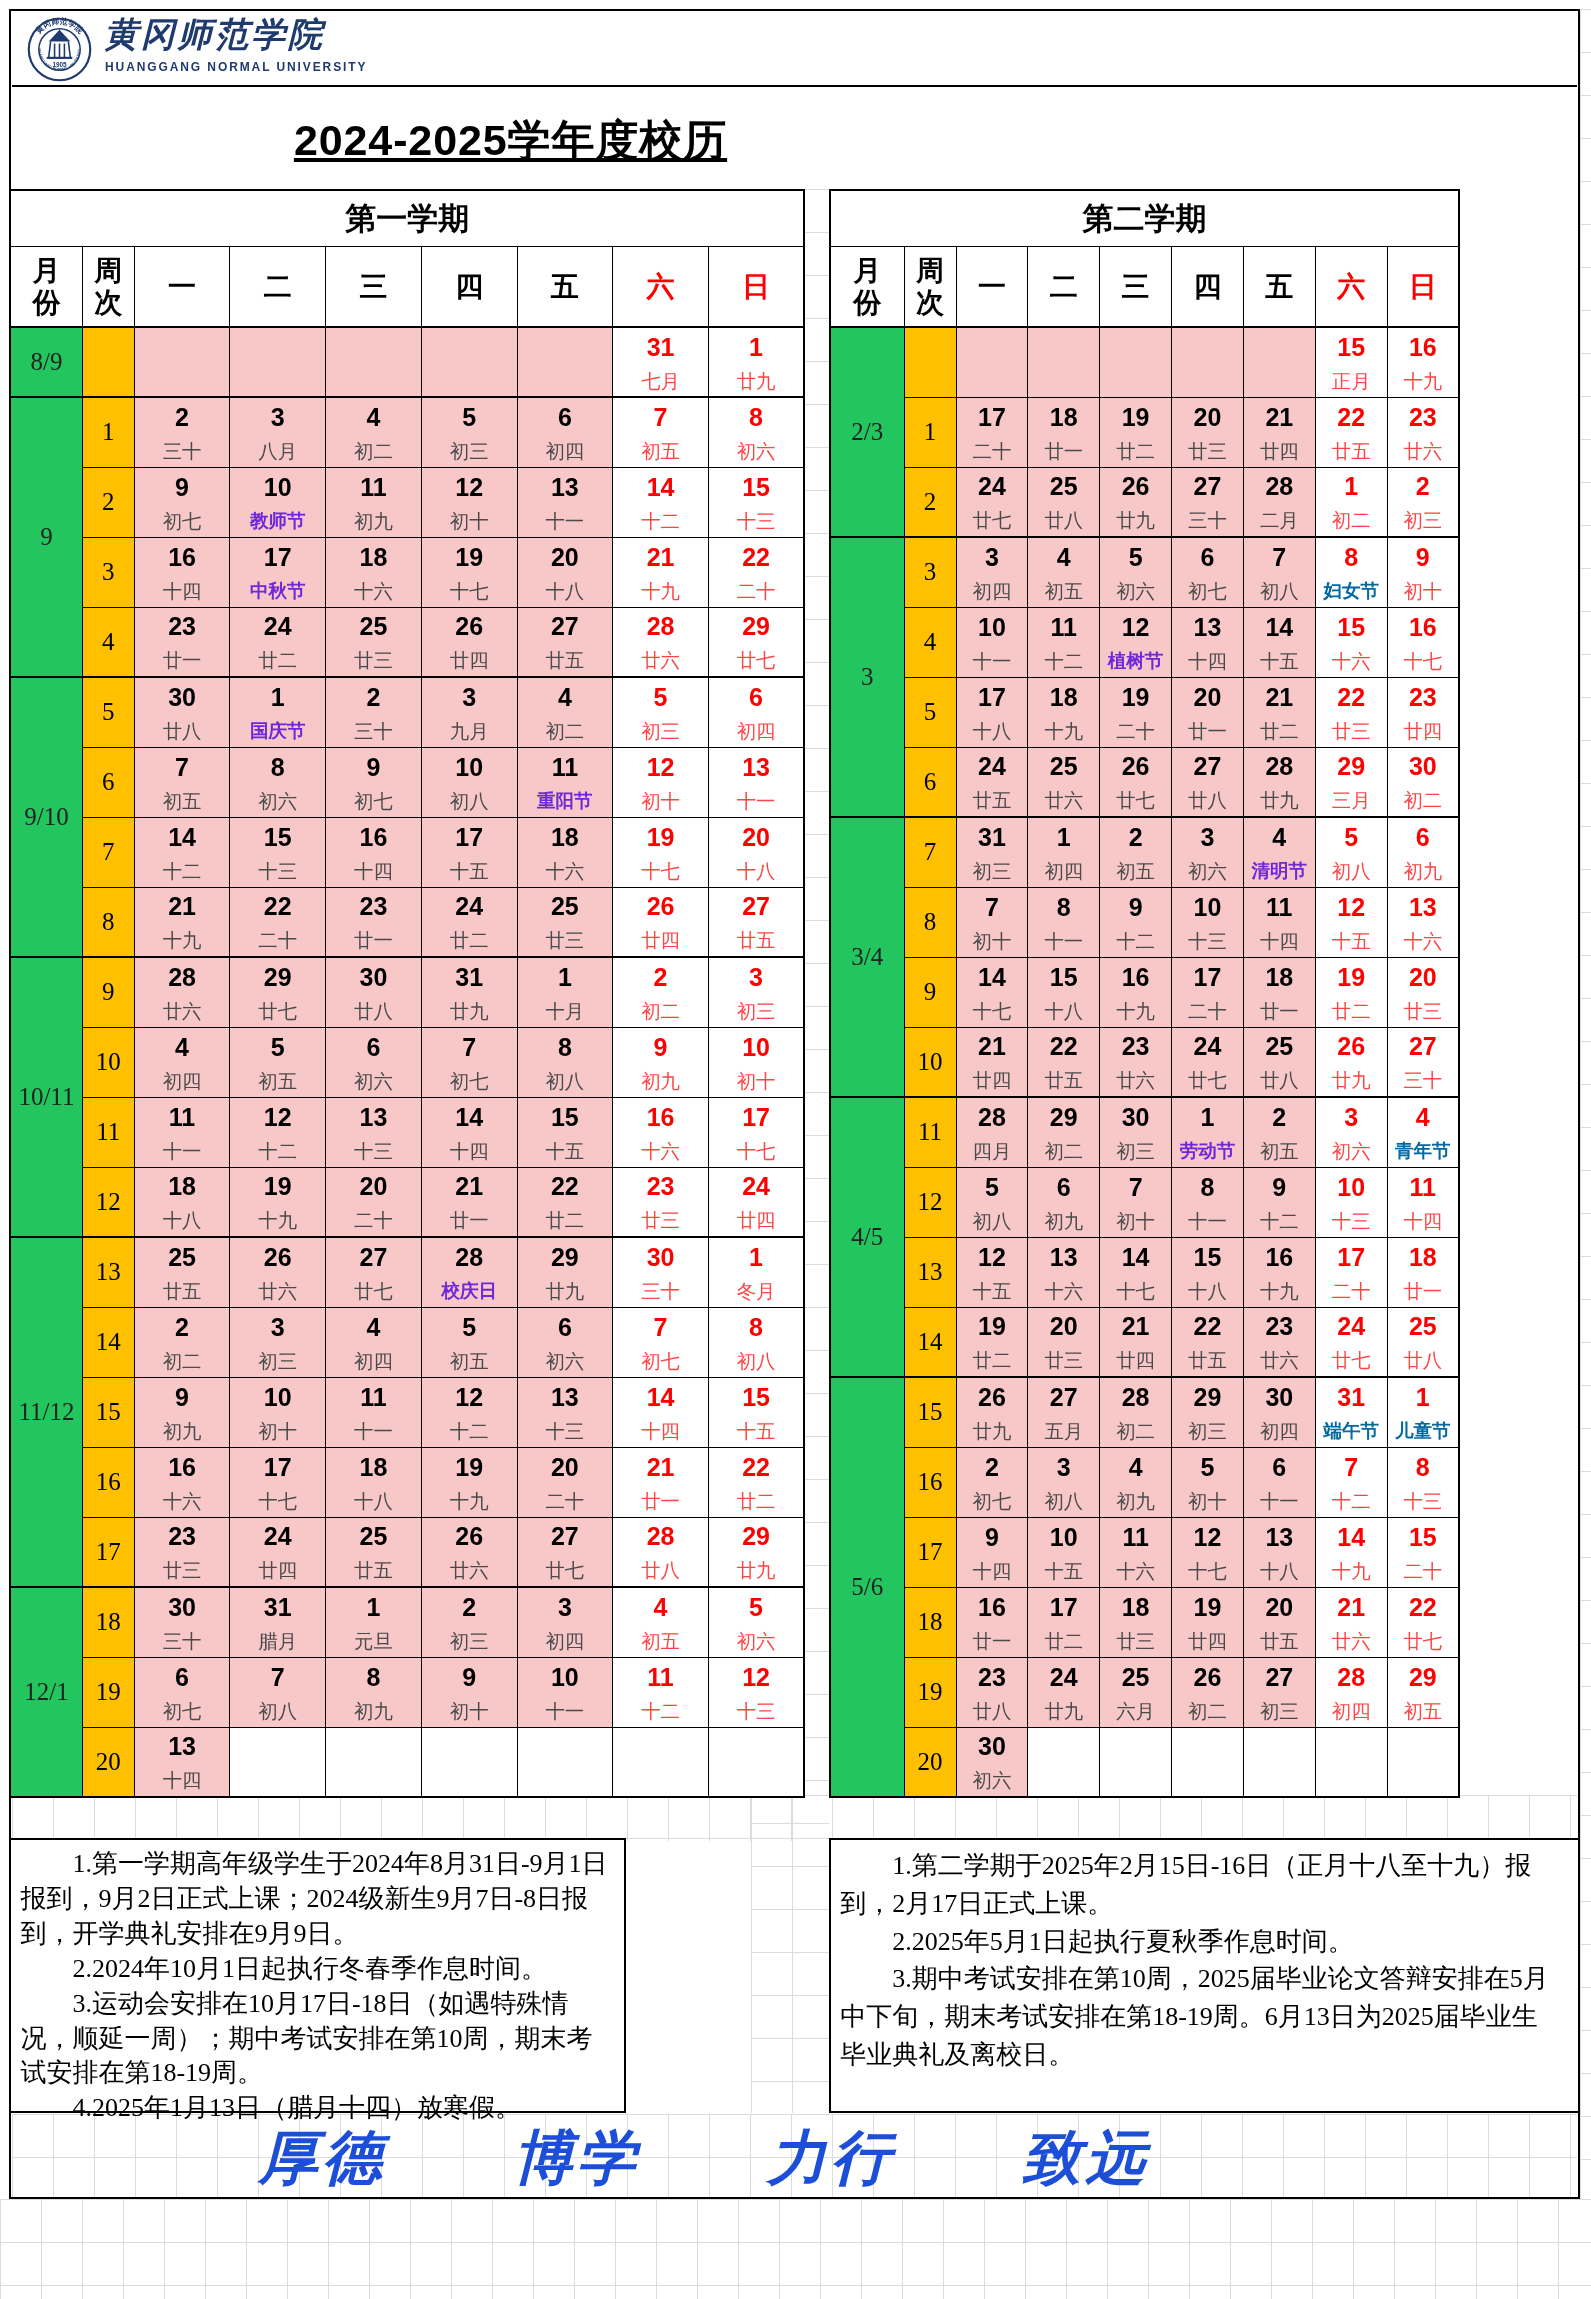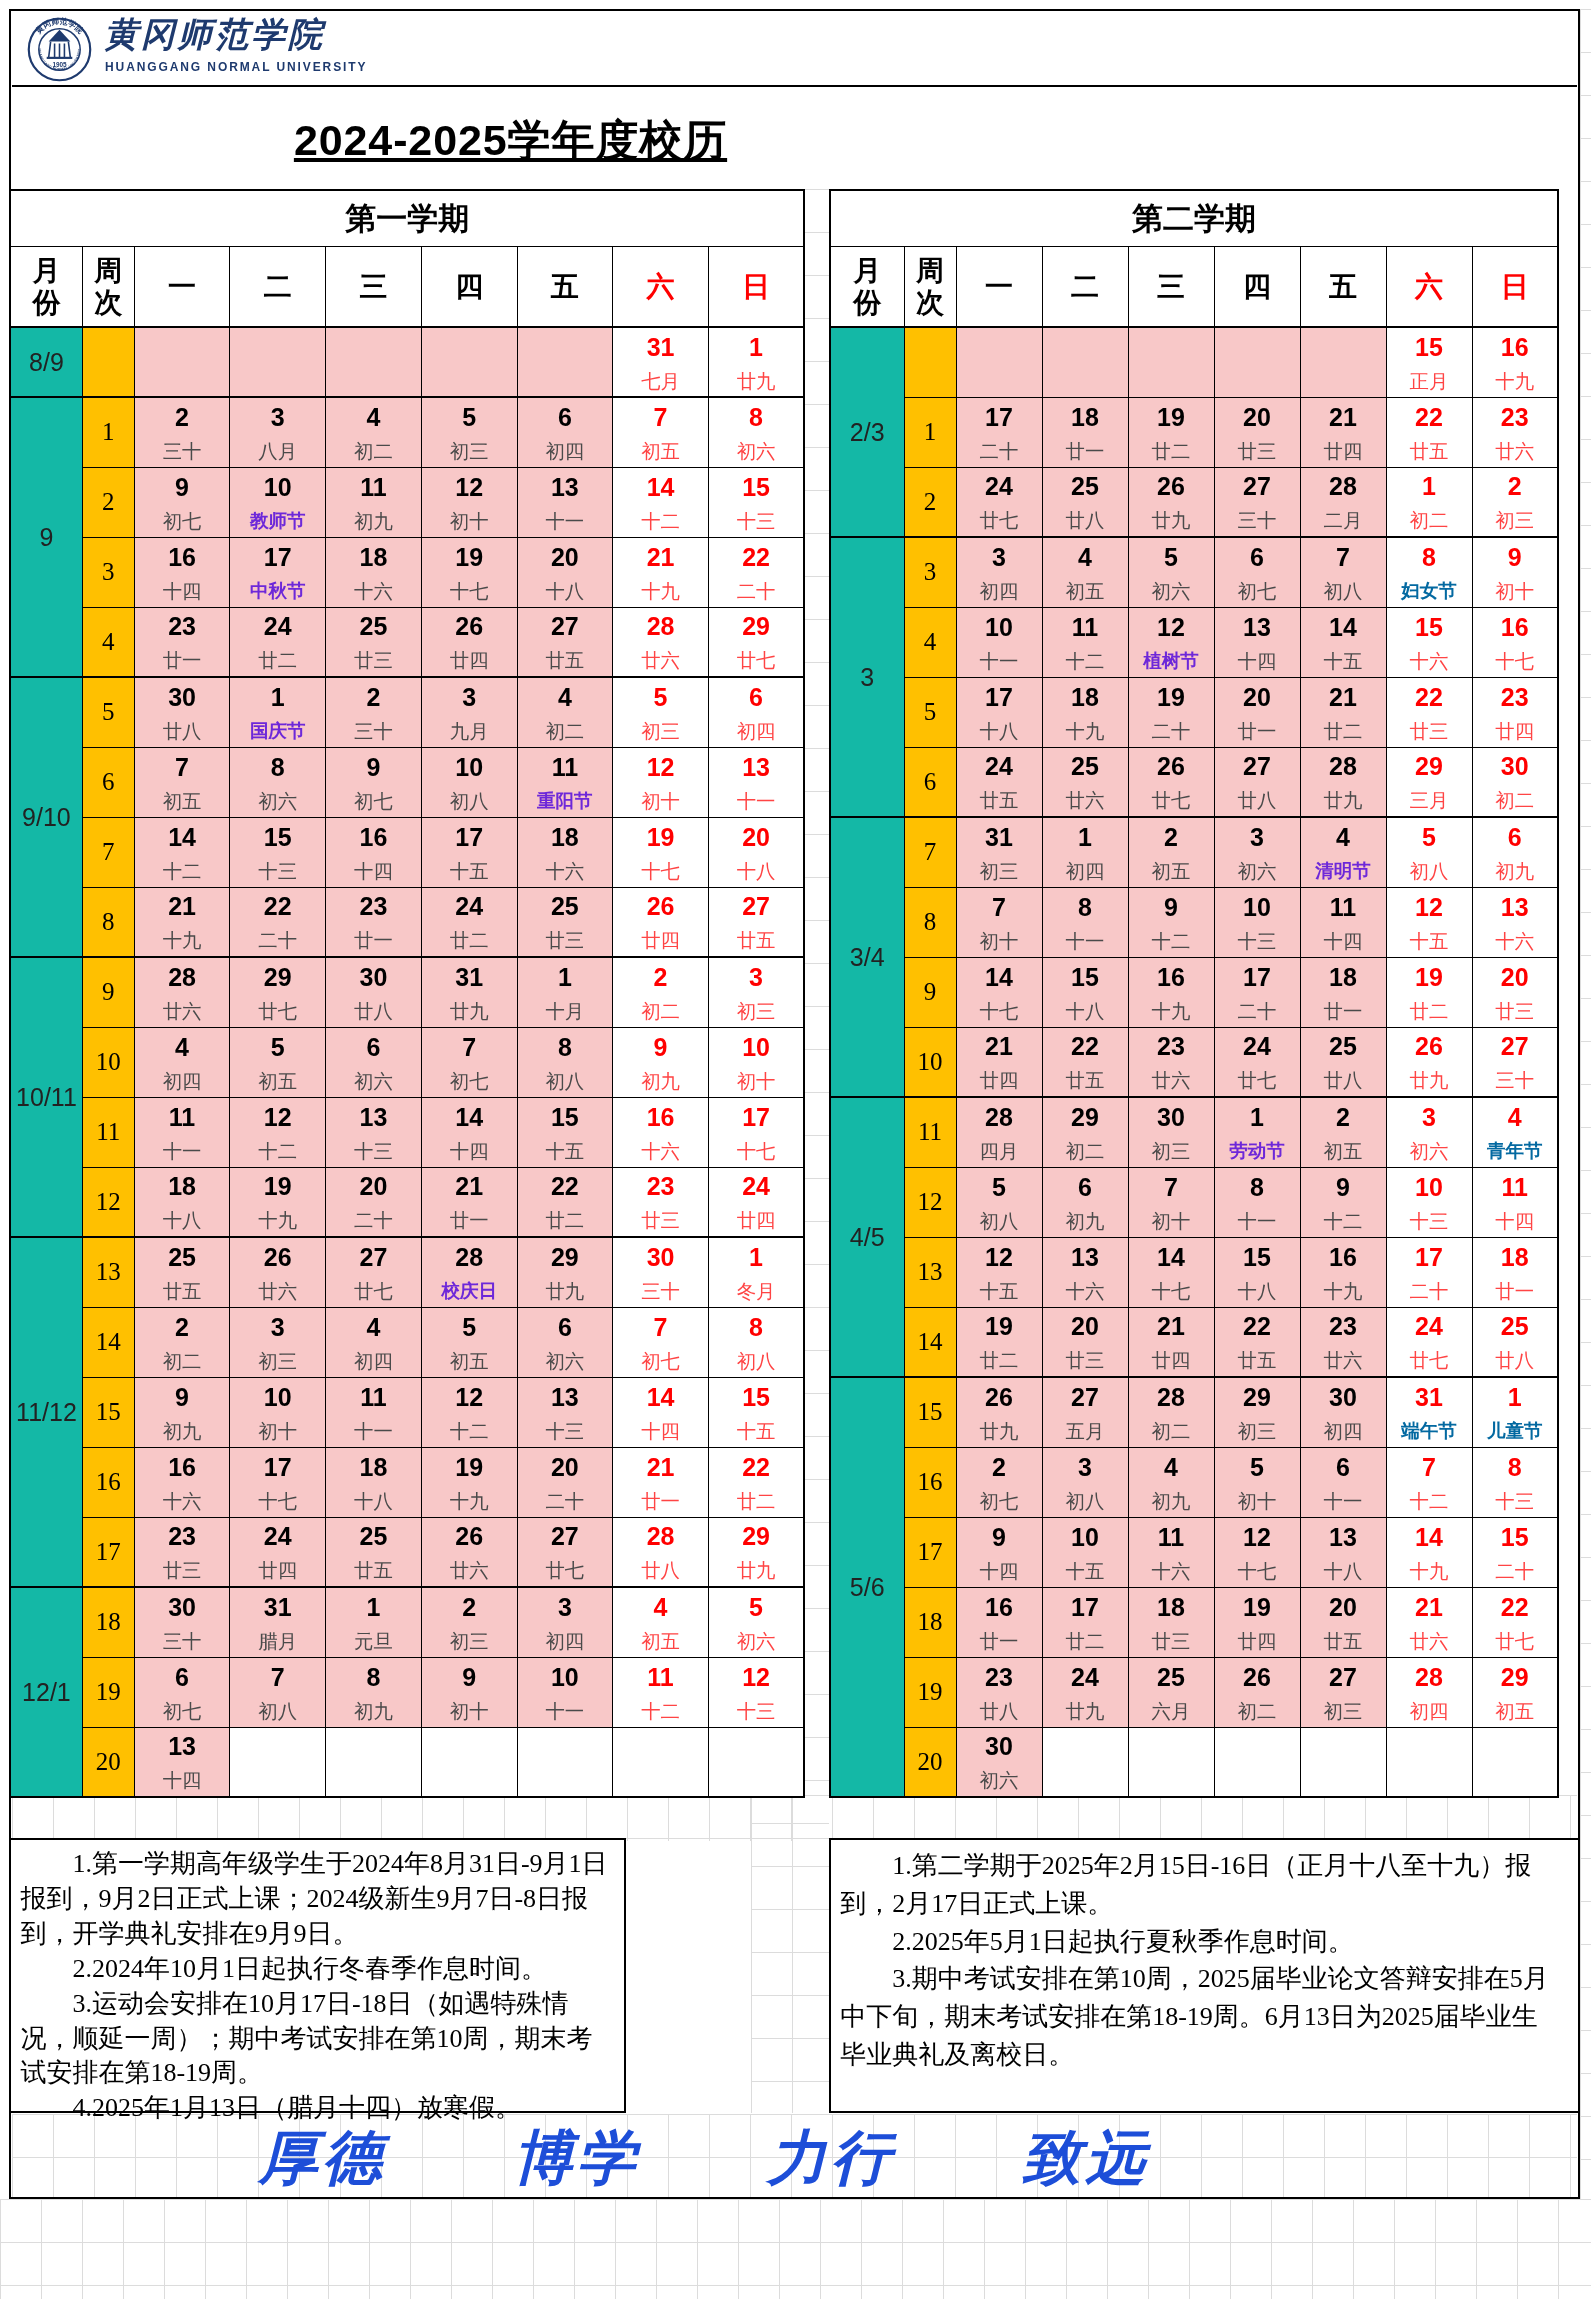--- a/index.html
+++ b/index.html
@@ -23,29 +23,29 @@
     color:#1e3a6e;letter-spacing:1.9px;}
   
   #main-title{position:absolute;left:12px;top:112px;width:997px;text-align:center;
     font:bold 43px "Liberation Sans",sans-serif;letter-spacing:0.9px;z-index:10;text-decoration:underline;}
   
   .calwrap{position:absolute;top:189px;z-index:10;}
   #sem1wrap{left:9.2px;}
   #sem2wrap{left:829px;}
   table.cal{border-collapse:collapse;border:2.8px solid #000;table-layout:fixed;background:#fff;}
   table.t1{width:796px;}
-  table.t2{width:730px;}
+  table.t2{width:631px;}
   .cal td{border:1.8px solid #000;text-align:center;vertical-align:middle;padding:0;overflow:hidden;}
   .cal .titler td{height:55px;font:bold 31px "Liberation Sans",sans-serif;background:#fff;}
   .cal .hdr td{height:79px;font:bold 28px "Liberation Sans",sans-serif;background:#fff;
     white-space:pre-line;line-height:1.12;border-bottom:2.8px solid #000;}
   .cal .hdr td.wk{color:#ff0000;}
   .cal tr.wrow{height:70px;}
   .cal tr.grp td{border-top:2.8px solid #000;}
-  .cal td.month{background:#14b8a6;font-size:25px;font-family:Liberation Sans, sans-serif;color:#222;}
+  .cal td.month{background:#22c55e;font-size:25px;font-family:Liberation Serif, serif;color:#222;}
   .cal td.wnum{background:#ffc000;font-size:25px;font-family:"Liberation Serif",serif;}
   .cal td.day{background:#f8c8c8;}
   .cal td.day.we{background:#fff;}
   .cal td.day.whiteempty{background:#fff;}
   .d{font:bold 25px "Liberation Sans",sans-serif;line-height:1;margin-top:1.8px;}
   .l{font-size:19.4px;line-height:1;margin-top:12px;color:#4a4a4a;font-family:"Liberation Serif",serif;}
   .l.hol{color:#6d28d9;font-weight:bold;font-family:"Liberation Sans",sans-serif;font-size:18.5px;}
   td.we .d{color:#ff0000;}
   td.we .l{color:#ff4444;}
   td.we .l.hol{color:#0369a1;}

